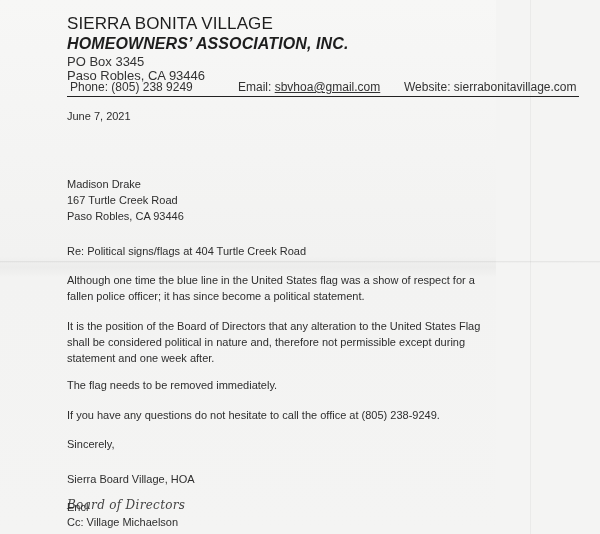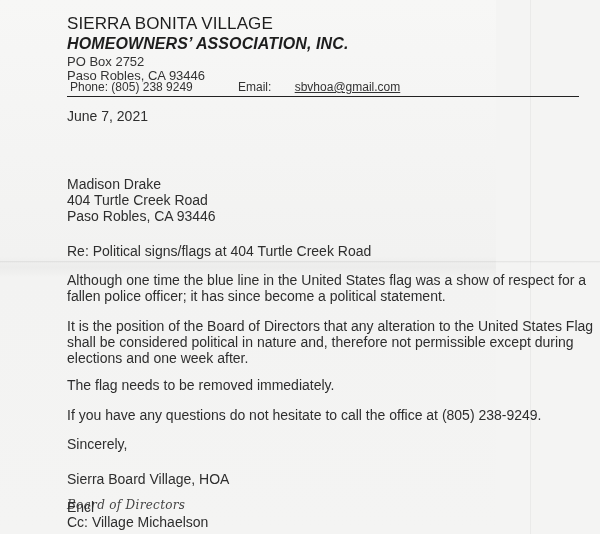--- a/index.html
+++ b/index.html
@@ -29,60 +29,61 @@
     line-height: 20px; white-space: nowrap;
   }
   .org-name.l2 { top: 34px; font-weight: bold; font-size: 16px; font-style: italic; }
   .addr { position: absolute; left: 0; font-size: 13px; line-height: 16px; color: #333; white-space: nowrap; }
   .contact-row {
     position: absolute; top: 80px; left: 0; width: 512px; height: 16px;
     font-size: 12px; color: #333; white-space: nowrap;
     border-bottom: 1.5px solid #222;
   }
   .contact-row span { position: absolute; top: 0; }
-  .email-val { text-decoration: underline; margin-left: 20px; }
-  .text { position: absolute; left: 0; font-size: 14px; line-height: 16.5px; color: #2e2e2e; white-space: nowrap; }
+  .email-val { text-decoration: underline; }
+  .text { position: absolute; left: 0; font-size: 11px; line-height: 16.5px; color: #2e2e2e; white-space: nowrap; }
   .signature {
     position: absolute; left: 12px; top: 458px;
     font-family: "DejaVu Serif", serif; font-style: italic;
     font-size: 12px; color: #444; letter-spacing: 0.3px; white-space: nowrap; margin-top: 40px;
   }
 </style>
 </head>
 <body>
 
 <div class="page">
   <div class="fold"></div>
   <div class="vcrease"></div>
 
   <div class="content">
     <div class="org-name">SIERRA BONITA VILLAGE</div>
     <div class="org-name l2">HOMEOWNERS’ ASSOCIATION, INC.</div>
-    <div class="addr" style="top:54px">PO Box 2752</div>
+    <div class="addr" style="top:54px">PO Box 3345</div>
     <div class="addr" style="top:68px">Paso Robles, CA 93446</div>
 
     <div class="contact-row">
       <span style="left:3px">Phone: (805) 238 9249</span>
       <span style="left:171px"><span style="position:static">Email: </span><span style="position:static" class="email-val">sbvhoa@gmail.com</span></span>
+      <span style="left:337px">Website: sierrabonitavillage.com</span>
     </div>
 
     <div class="text" style="top:108px">June 7, 2021</div>
 
     <div class="text" style="top:176px">Madison Drake</div>
-    <div class="text" style="top:192px">404 Turtle Creek Road</div>
+    <div class="text" style="top:192px">167 Turtle Creek Road</div>
     <div class="text" style="top:208px">Paso Robles, CA 93446</div>
 
     <div class="text" style="top:243px">Re: Political signs/flags at 404 Turtle Creek Road</div>
 
     <div class="text" style="top:272px">Although one time the blue line in the United States flag was a show of respect for a</div>
     <div class="text" style="top:288px">fallen police officer; it has since become a political statement.</div>
 
     <div class="text" style="top:318px">It is the position of the Board of Directors that any alteration to the United States Flag</div>
     <div class="text" style="top:334px">shall be considered political in nature and, therefore not permissible except during</div>
-    <div class="text" style="top:350px">elections and one week after.</div>
+    <div class="text" style="top:350px">statement and one week after.</div>
 
     <div class="text" style="top:377px">The flag needs to be removed immediately.</div>
 
     <div class="text" style="top:407px">If you have any questions do not hesitate to call the office at (805) 238-9249.</div>
 
     <div class="text" style="top:436px">Sincerely,</div>
     <div class="signature" style="left:0">Board of Directors</div>
     <div class="text" style="top:471px">Sierra Board Village, HOA</div>
 
     <div class="text" style="top:499px">Encl</div>

